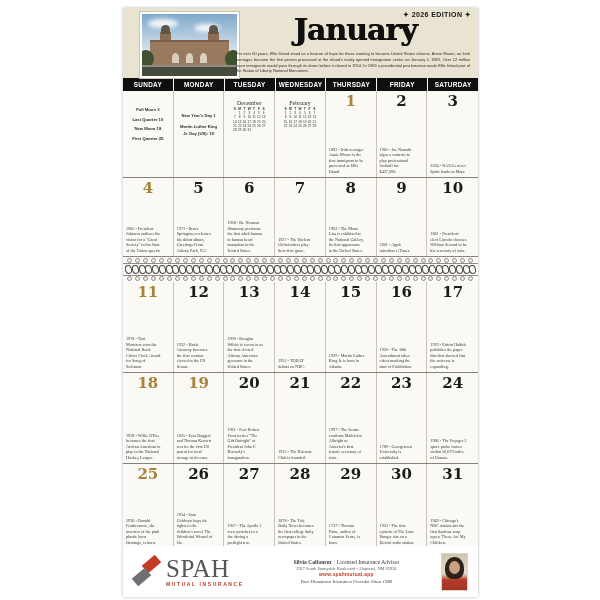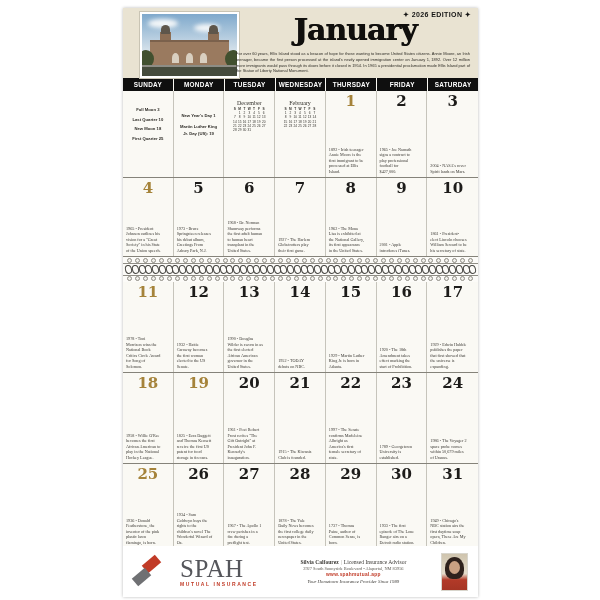--- a/index.html
+++ b/index.html
@@ -50,21 +50,21 @@
   .holes i{width:3px;height:3px;border:.8px solid #8f8d85;border-radius:50%;background:#f2f1ec;}
   .bind-line{height:1px;background:#8f8d85;}
   .rings{display:flex;justify-content:space-around;align-items:center;height:12px;padding:0 2px;}
   .rings i{width:4.6px;height:7px;border:1.3px solid #4e4d49;border-radius:50%;background:transparent;transform:rotate(-12deg);}
   
   .ad{position:absolute;left:0;right:0;bottom:0;height:51px;background:#fff;display:flex;align-items:center;padding:0 10px;box-sizing:border-box;}
   .logo{display:flex;align-items:center;}
   .mark{position:relative;width:30px;height:32px;}
   .mark-red{position:absolute;left:10px;top:3px;width:17px;height:10px;background:#c13b27;transform:rotate(-40deg);}
   .mark-gray{position:absolute;left:0px;top:16px;width:17px;height:10px;background:#6f7073;transform:rotate(-40deg);}
-  .brand-col{margin-left:17px;}
+  .brand-col{margin-left:3px;}
   .brand{font-family:"Liberation Serif",serif;font-size:25px;line-height:23px;color:#55565b;letter-spacing:.5px;}
   .brand-sub{font-size:5px;font-weight:bold;color:#c13b27;letter-spacing:1.6px;margin-top:1px;}
   .contact{flex:1;text-align:center;margin-left:8px;}
   .adv-line{font-family:"Liberation Serif",serif;font-size:5.6px;color:#3c3a36;}
   .adv-name{font-weight:bold;}
   .adv-sep{color:#9b988f;margin:0 2px;}
   .addr{font-family:"Liberation Serif",serif;font-size:4.4px;color:#5a574f;margin-top:1px;}
   .phone{font-size:11.5px;font-weight:bold;color:#c13b27;letter-spacing:.4px;margin-top:1px;}
   .site{font-size:4.8px;font-weight:bold;color:#c13b27;margin-top:1px;letter-spacing:.3px;}
   .tagline{font-family:"Liberation Serif",serif;font-style:italic;font-size:4.8px;color:#3c3a36;margin-top:1.5px;}

